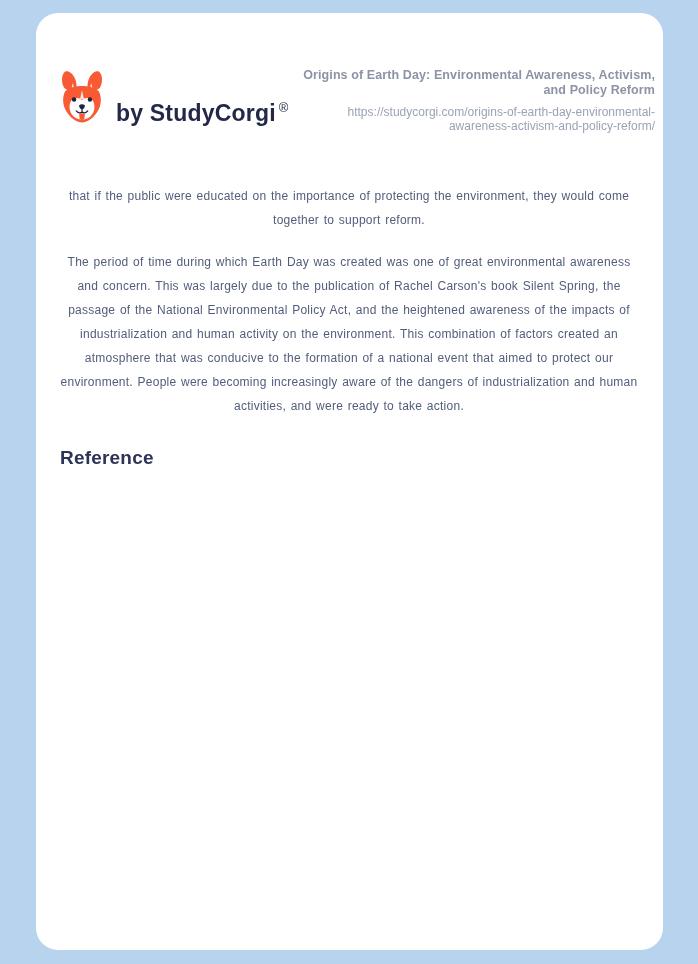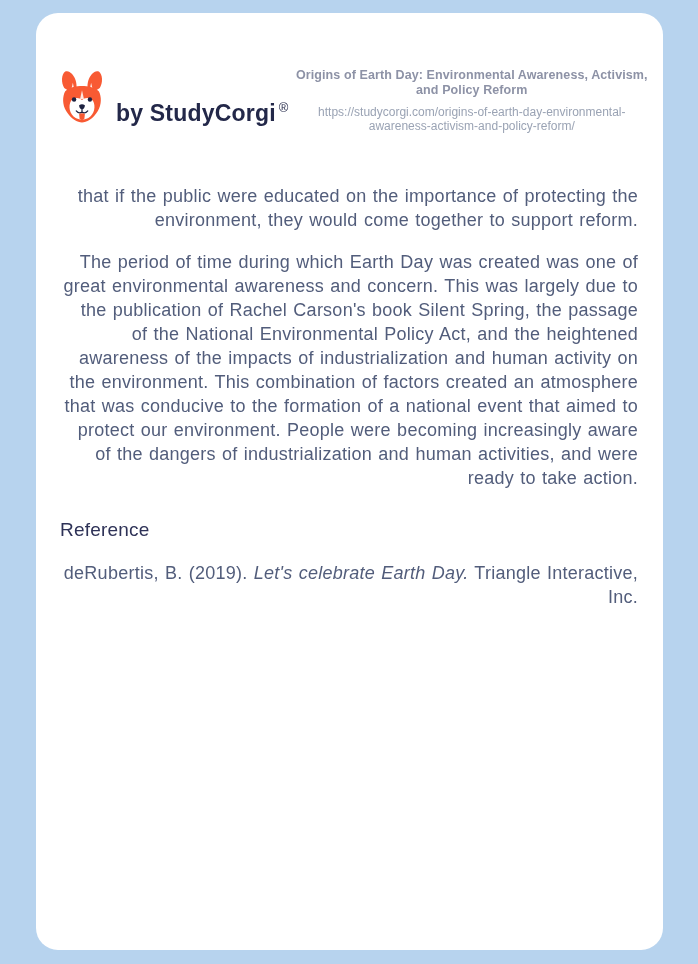--- a/index.html
+++ b/index.html
@@ -40,21 +40,21 @@
   }
   .brand-reg {
     font-size: 13px;
     font-weight: 400;
     color: #232849;
     vertical-align: 9px;
     margin-left: 3px;
   }
   .doc-meta {
     width: 368px;
-    text-align: center;
+    text-align: right;
     padding-top: 2px;
   }
   .doc-title {
     font-size: 12.5px;
     line-height: 14.5px;
     font-weight: 700;
     color: #8d92a6;
     letter-spacing: 0.1px;
   }
   .doc-url {
@@ -63,31 +63,31 @@
     line-height: 13.5px;
     color: #9aa3b4;
     word-break: break-word;
   }
   
   .content {
     padding: 51px 25px 0 24px;
     color: #525d7b;
   }
   .content p {
-    font-size: 18px;
+    font-size: 12px;
     line-height: 24px;
     letter-spacing: 0.25px;
     word-spacing: 1px;
     margin-bottom: 18px;
-    text-align: right;
+    text-align: center;
   }
   .ref-heading {
     font-size: 19px;
     line-height: 24px;
-    font-weight: 400;
+    font-weight: 700;
     color: #2e3257;
     letter-spacing: 0.2px;
     margin-top: 28px;
   }
   .citation {
     margin-top: 19px;
     font-size: 14.5px;
     line-height: 24px;
     letter-spacing: 0.25px;
     color: #525d7b;
@@ -131,16 +131,15 @@
       <div class="doc-title">Origins of Earth Day: Environmental Awareness, Activism, and Policy Reform</div>
       <div class="doc-url">https://studycorgi.com/origins-of-earth-day-environmental-awareness-activism-and-policy-reform/</div>
     </div>
 
   </div>
 
   <div class="content">
     <p>that if the public were educated on the importance of protecting the environment, they would come together to support reform.</p>
     <p>The period of time during which Earth Day was created was one of great environmental awareness and concern. This was largely due to the publication of Rachel Carson's book Silent Spring, the passage of the National Environmental Policy Act, and the heightened awareness of the impacts of industrialization and human activity on the environment. This combination of factors created an atmosphere that was conducive to the formation of a national event that aimed to protect our environment. People were becoming increasingly aware of the dangers of industrialization and human activities, and were ready to take action.</p>
     <h2 class="ref-heading">Reference</h2>
-    <p class="citation"><span>deRubertis, B. (2019). </span><span class="italic">Let's celebrate Earth Day.</span><span> Triangle Interactive, Inc.</span></p>
   </div>
 
 </div>
 
 </body></html>

